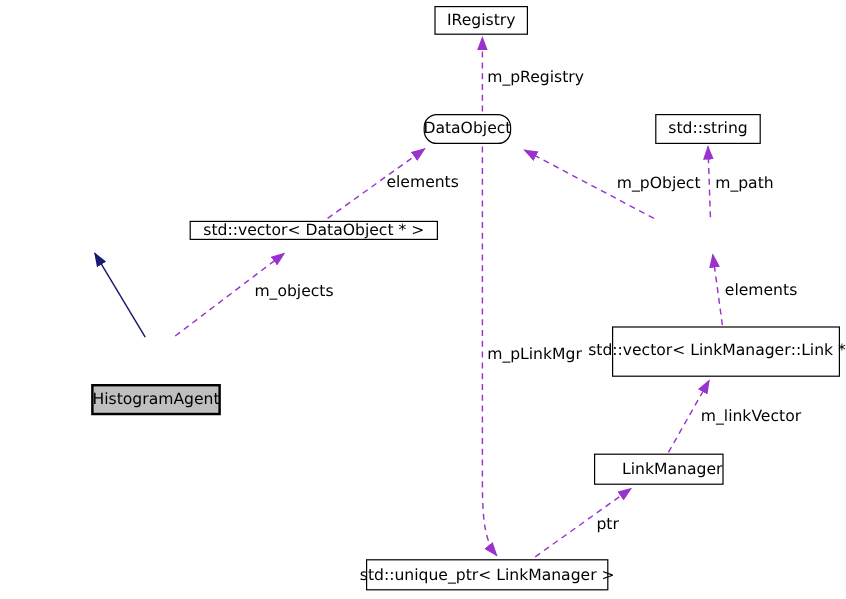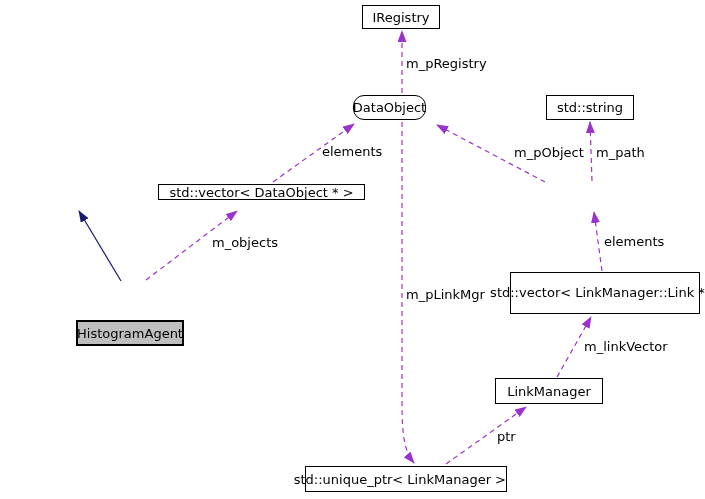--- a/index.html
+++ b/index.html
@@ -87,21 +87,21 @@
 
   <div class="node selected" style="left:76px;top:281px;width:108px;height:26px;margin-top:39px;">
     <span>HistogramAgent</span>
   </div>
 
   <div class="node multiline" style="left:510px;top:272px;width:190px;height:42px;">
     <span>std::vector&lt; LinkManager</span>
     <span>::Link * &gt;</span>
   </div>
 
-  <div class="node" style="left:495px;top:378px;width:108px;height:26px;">
+  <div class="node" style="left:495px;top:378px;width:108px;height:26px;justify-content:flex-end;">
     <span>LinkManager</span>
   </div>
 
-  <div class="node" style="left:305px;top:466px;width:202px;height:26px;justify-content:flex-end;">
+  <div class="node" style="left:305px;top:466px;width:202px;height:26px;">
     <span>std::unique_ptr&lt; LinkManager &gt;</span>
   </div>
 
 </div>
 
 </body></html>

